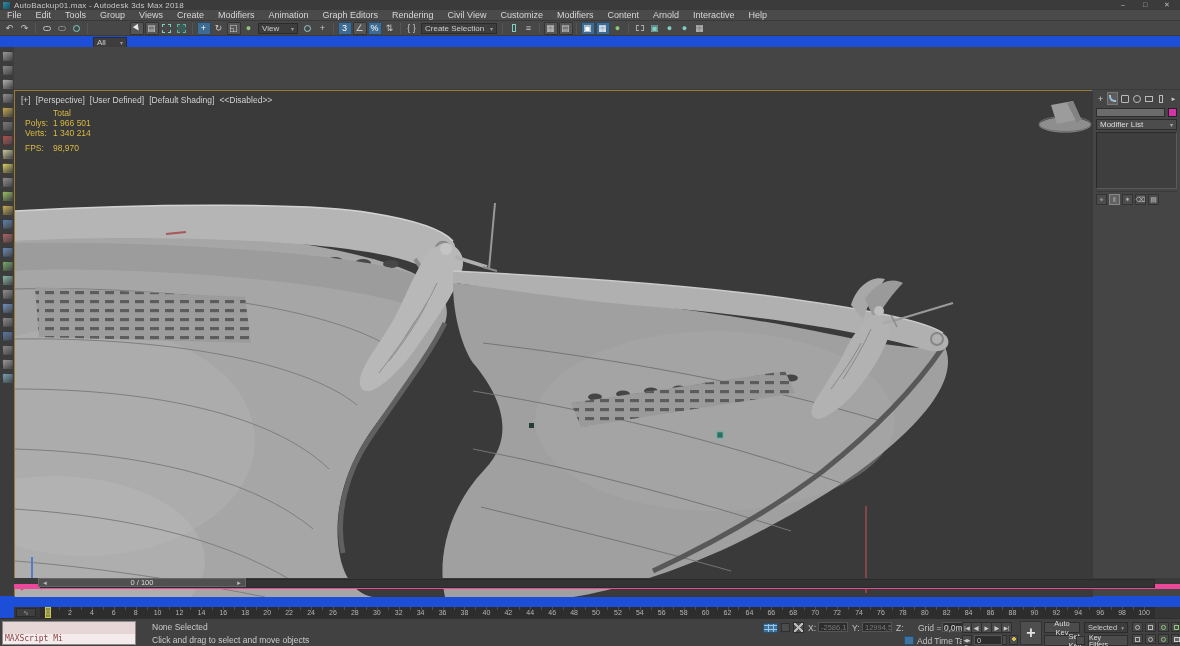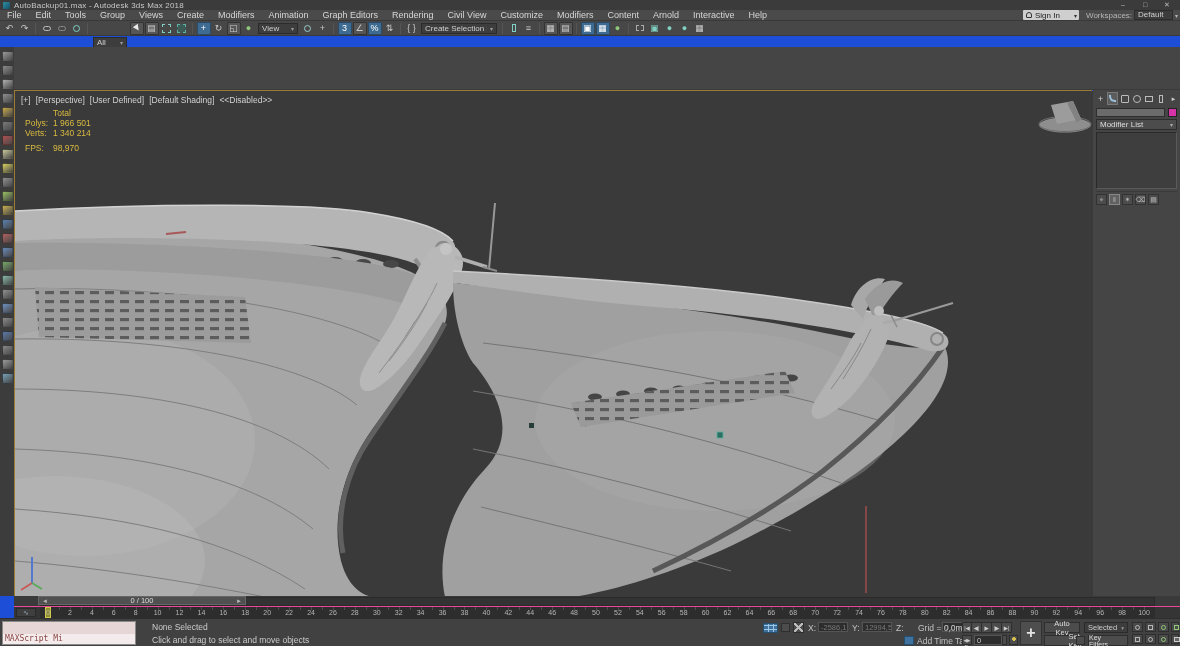--- a/index.html
+++ b/index.html
@@ -65,21 +65,21 @@
   .namerow { display:flex; align-items:center; margin:2px 3px; }
   .namefield { flex:1; height:9px; background:#6b6b6b; border:1px solid #2e2e2e; }
   .swatch { width:9px; height:9px; border:1px solid #222; margin-left:3px; }
   .modlist { display:flex; align-items:center; height:11px; margin:2px 3px; background:#4c4c4c; border:1px solid #2c2c2c; font-size:8px; color:#ddd; padding:0 3px; }
   .modlist .dd { margin-left:auto; font-size:6px; color:#aaa; }
   .stack { height:57px; margin:1px 3px; background:#3e3e3e; border-top:1px solid #2a2a2a; border-left:1px solid #2a2a2a; border-bottom:1px solid #5a5a5a; border-right:1px solid #5a5a5a; }
   .stackbtns { display:flex; align-items:center; gap:2px; margin:2px 3px; padding-top:2px; border-top:1px solid #3a3a3a; }
   .skb { width:11px; height:11px; background:#4c4c4c; border:1px solid #333; display:flex; align-items:center; justify-content:center; font-size:7px; color:#bbb; }
   .skb.on { background:#616161; border-color:#888; }
   
-  .sliderrow { position:absolute; left:14px; top:596px; width:1166px; height:11px; background:#3a3a3a; border-bottom:1px solid #ec4899; }
+  .sliderrow { position:absolute; left:14px; top:578px; width:1166px; height:11px; background:#3a3a3a; border-bottom:5px solid #ec4899; }
   .slidertrack { position:absolute; left:26px; top:1px; width:1115px; height:9px; background:#333; border:1px solid #2a2a2a; }
   .timehandle { position:absolute; left:24px; top:0; width:208px; height:9px; background:#505050; border:1px solid #666; display:flex; align-items:center; font-size:7px; color:#ddd; }
   .timehandle .arrow { width:12px; text-align:center; font-size:6px; color:#bbb; }
   .timehandle .lbl { flex:1; text-align:center; font-size:7.5px; }
   .rulerrow { position:absolute; left:14px; top:607px; width:1166px; height:11px; background:#353535; }
   .minicurve { position:absolute; left:2px; top:1px; width:20px; height:9px; background:#3f3f3f; border:1px solid #2a2a2a; color:#9ab; font-size:7px; text-align:center; line-height:8px; }
   .rulerscale { position:absolute; left:26px; top:0; width:1115px; height:11px; background:#2d2d2d;
     background-image:repeating-linear-gradient(90deg,#4e4e4e 0 1px,transparent 1px 10.96px);
     background-position:8px 0; background-size:100% 3px; background-repeat:no-repeat; }
   .tick { position:absolute; top:2px; transform:translateX(-50%); font-size:7px; color:#b5b5b5; }
@@ -147,32 +147,20 @@
       <span class="menu-item">Graph Editors</span>
       <span class="menu-item">Rendering</span>
       <span class="menu-item">Civil View</span>
       <span class="menu-item">Customize</span>
       <span class="menu-item">Modifiers</span>
       <span class="menu-item">Content</span>
       <span class="menu-item">Arnold</span>
       <span class="menu-item">Interactive</span>
       <span class="menu-item">Help</span>
     </div>
-  <div class="menubar" style="background:transparent;border:none;pointer-events:none;">
-    <div class="signin" style="pointer-events:auto;">
-      <span class="pic"></span>
-      <span>Sign In</span>
-      <span class="dd">▾</span>
-    </div>
-    <div class="workspaces" style="pointer-events:auto;">
-      <span>Workspaces:</span>
-      <span class="val">Default</span>
-      <span class="dd">▾</span>
-    </div>
-  </div>
 
   <div class="toolbar">
     <span class="ti">↶</span>
     <span class="ti">↷</span>
     <span class="tsep"></span>
     <span class="ti">
         <span class="csshape" style="width:8px;height:5px;border-radius:4px;"></span>
       </span>
     <span class="ti">
         <span class="csshape" style="width:8px;height:5px;border-radius:4px;border-color:#888;"></span>

